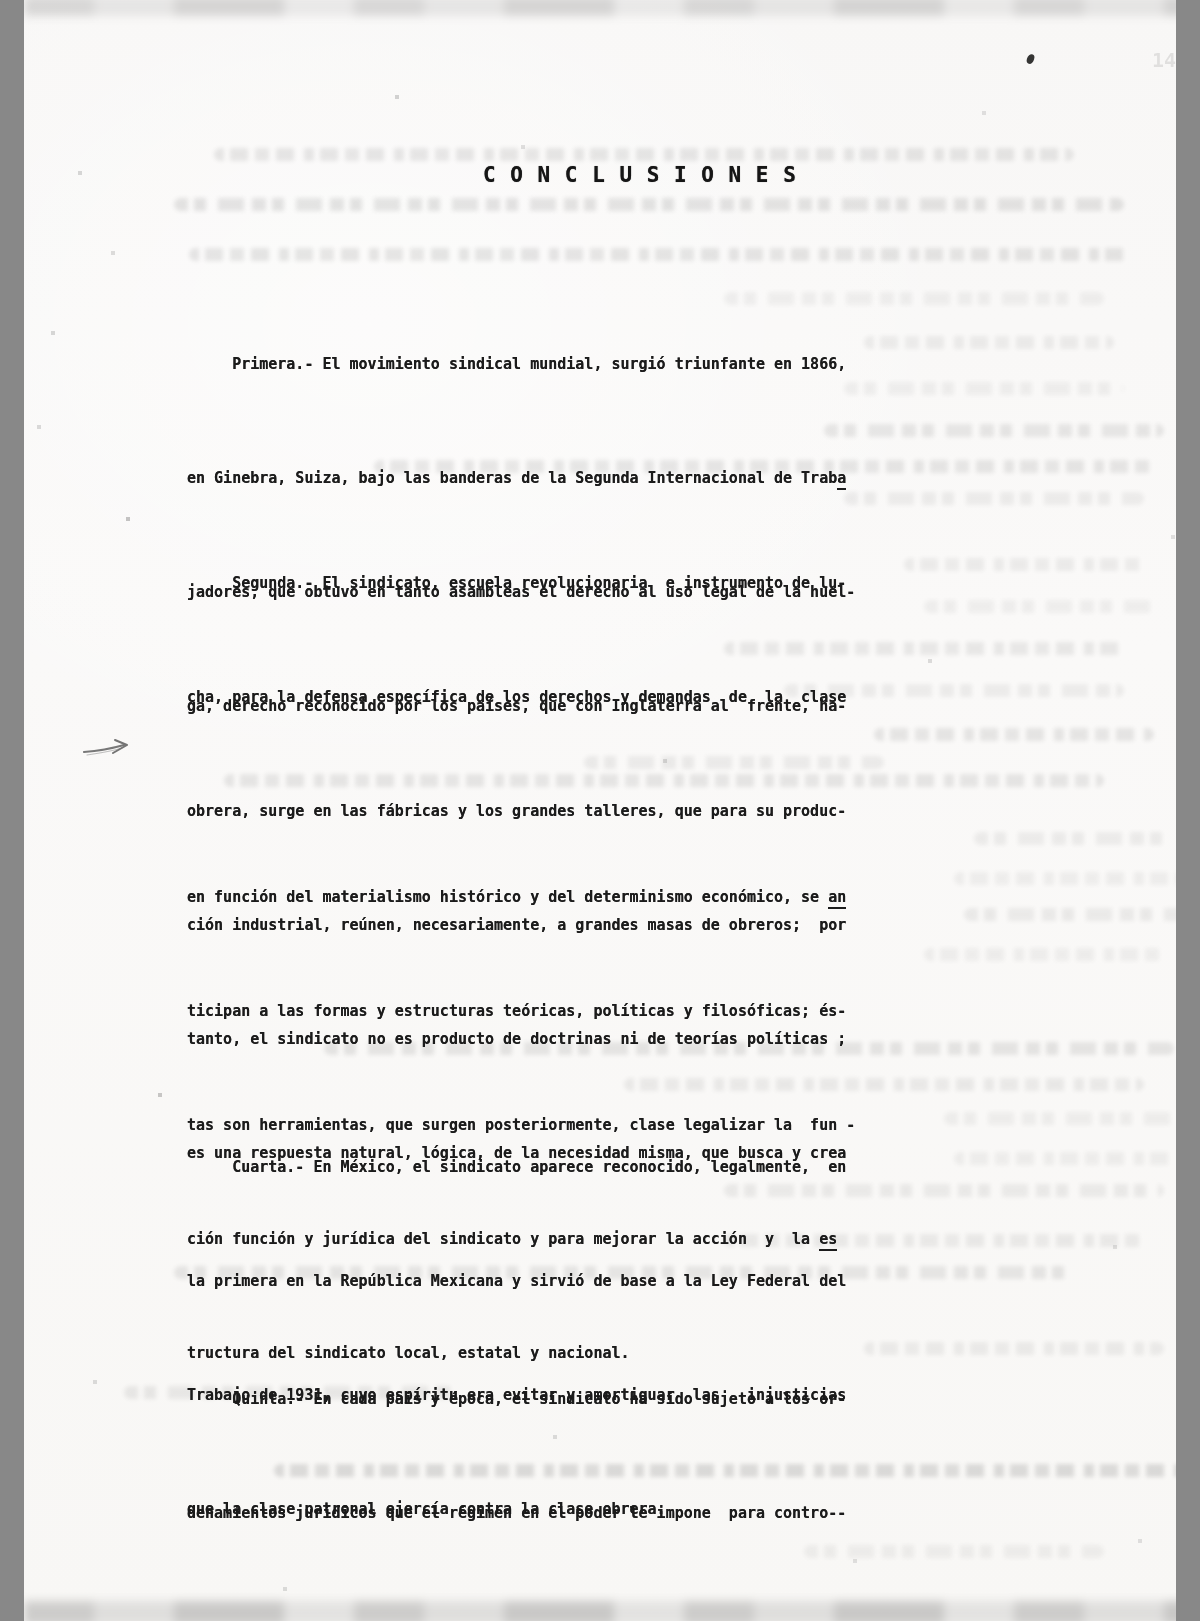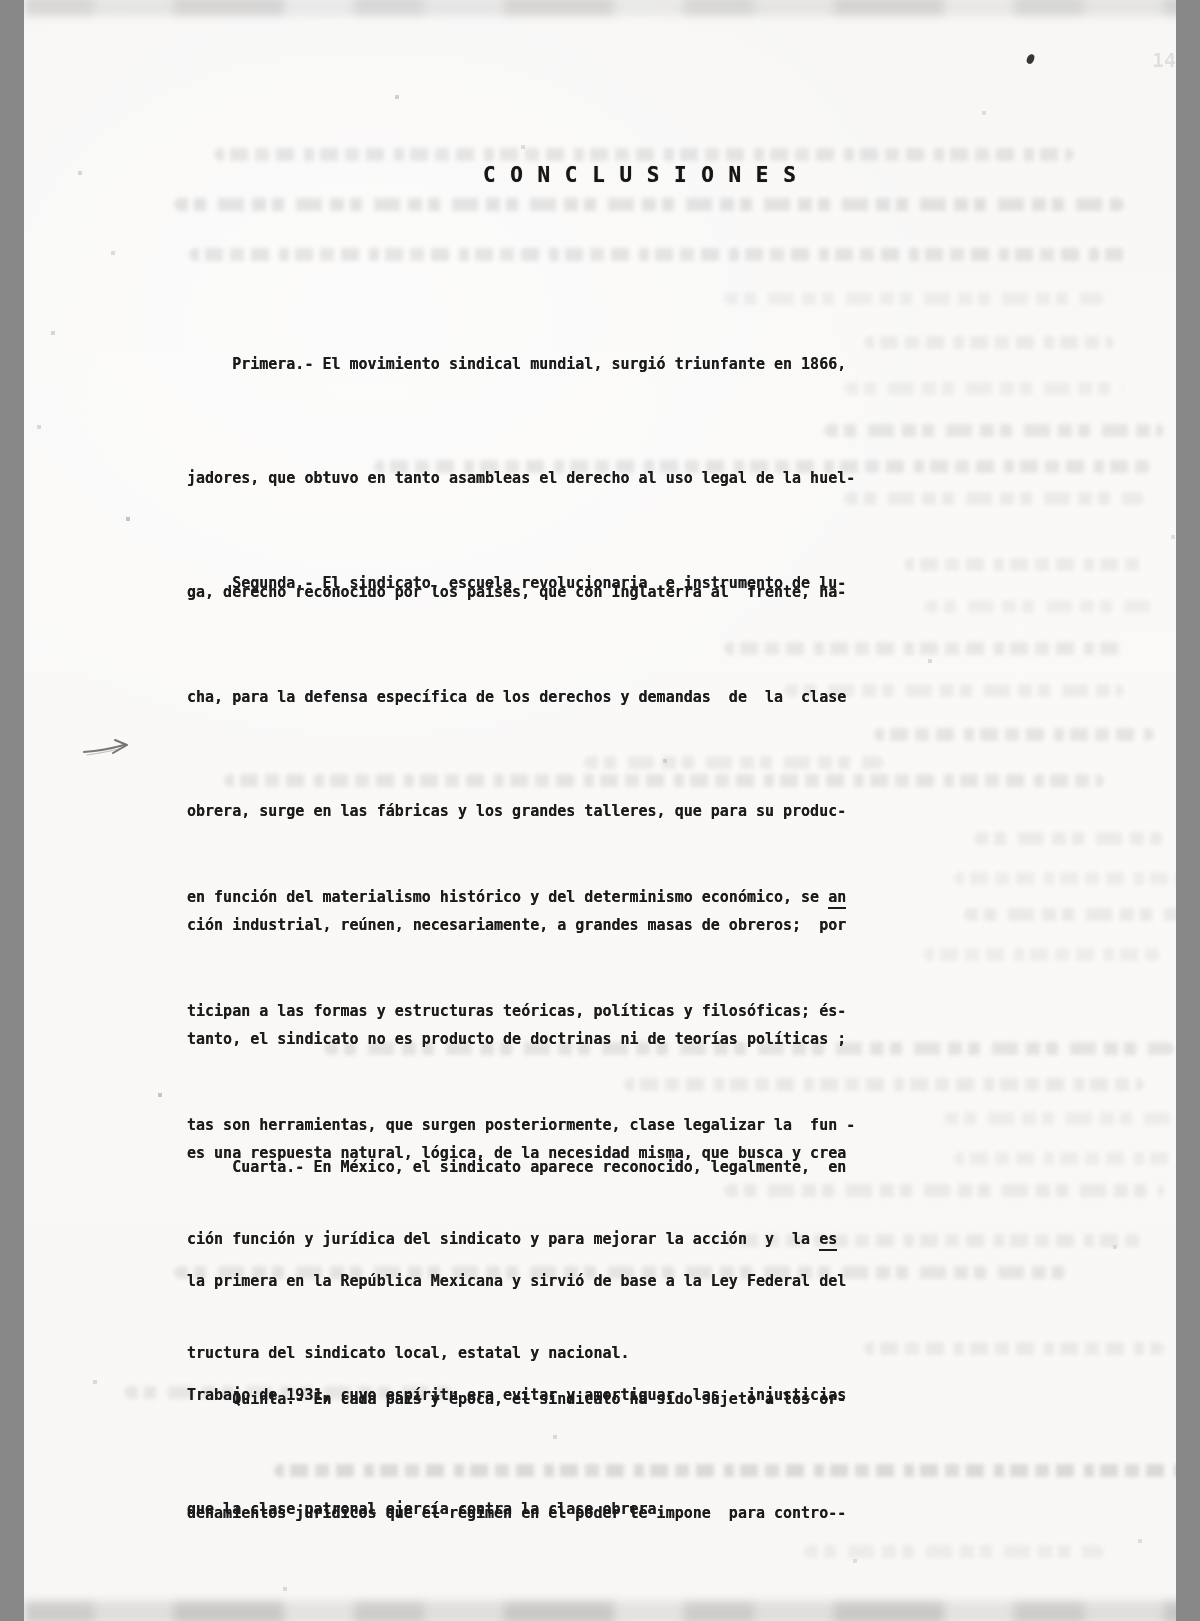--- a/index.html
+++ b/index.html
@@ -109,20 +109,21 @@
   <h1 class="title">C O N C L U S I O N E S</h1>
 
   <svg class="arrow" viewBox="0 0 58 28">
     <path d="M2 18 C 16 17, 28 15, 42 11" stroke="#787878" stroke-width="2.2" fill="none" stroke-linecap="round"></path>
     <path d="M5 21 C 18 19, 30 17, 40 14" stroke="#9a9a9a" stroke-width="1.2" fill="none" stroke-linecap="round" opacity=".6"></path>
     <path d="M33 6 L45 11 L31 19" stroke="#747474" stroke-width="2" fill="none" stroke-linejoin="round" stroke-linecap="round"></path>
   </svg>
 
   <div class="para" style="top:269px">
     <div class="line"><span>     Primera.- El movimiento sindical mundial, surgió triunfante en 1866,</span><span class="u"></span></div>
+    <div class="line"><span>en Ginebra, Suiza, bajo las banderas de la Segunda Internacional de Trab</span><span class="u">a</span></div>
     <div class="line"><span>jadores, que obtuvo en tanto asambleas el derecho al uso legal de la huel-</span><span class="u"></span></div>
     <div class="line"><span>ga, derecho reconocido por los países, que con Inglaterra al  frente, ha-</span><span class="u"></span></div>
   </div>
 
   <div class="para" style="top:488px">
     <div class="line"><span>     Segunda.- El sindicato, escuela revolucionaria  e instrumento de lu-</span><span class="u"></span></div>
     <div class="line"><span>cha, para la defensa específica de los derechos y demandas  de  la  clase</span><span class="u"></span></div>
     <div class="line"><span>obrera, surge en las fábricas y los grandes talleres, que para su produc-</span><span class="u"></span></div>
     <div class="line"><span>ción industrial, reúnen, necesariamente, a grandes masas de obreros;  por</span><span class="u"></span></div>
     <div class="line"><span>tanto, el sindicato no es producto de doctrinas ni de teorías políticas ;</span><span class="u"></span></div>

